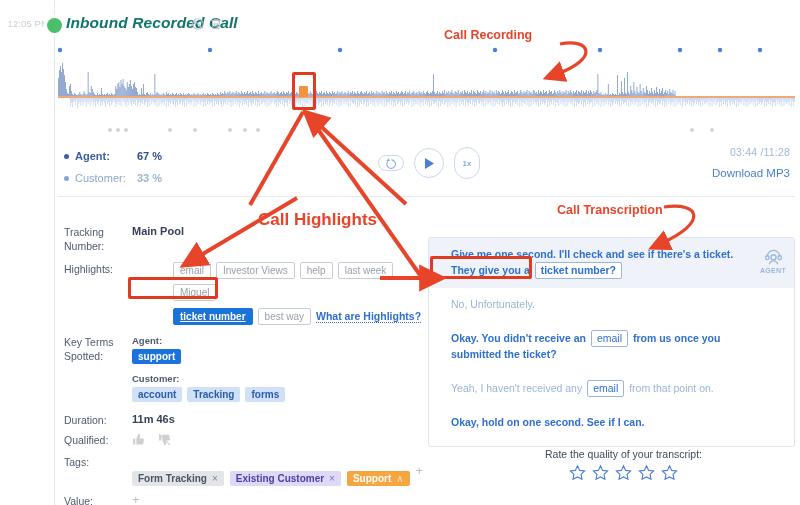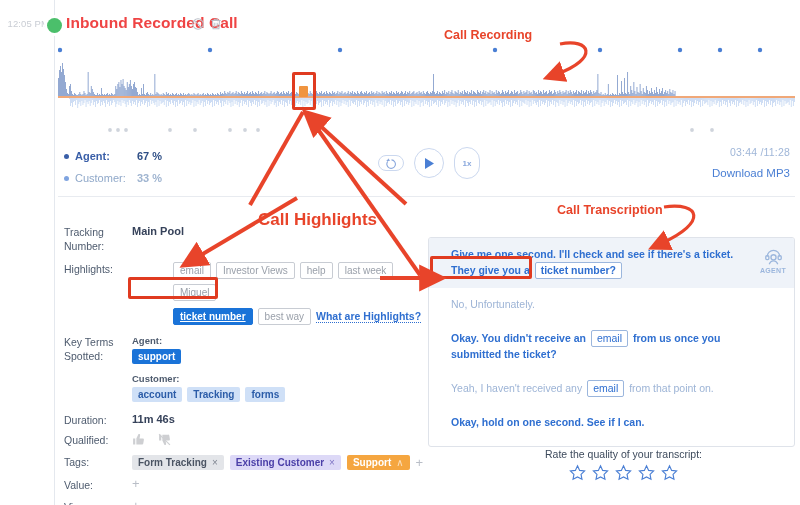--- a/index.html
+++ b/index.html
@@ -25,21 +25,21 @@
   }
   .gutter-dot{
     position:absolute; left:47px; top:18px; width:15px; height:15px;
     border-radius:50%; background:#4bbf6b;
     box-shadow:0 0 0 3px #ffffff;
   }
 
   
   .call-title{
     position:absolute; left:66px; top:14px;
-    font-size:15.5px; font-weight:700; color:#ef4444; letter-spacing:.1px;
+    font-size:15.5px; font-weight:700; color:#0f766e; letter-spacing:.1px;font-style:italic;
   }
   .hdr-icons{ position:absolute; left:191px; top:17px; display:flex; gap:4px; }
   .hdr-icons svg{ display:block; }
 
   
   .wave-wrap{
     position:absolute; left:58px; top:44px; width:737px; height:92px;
   }
   .wave-baseline{
     position:absolute; left:0; top:52px; width:100%; height:1.5px;
@@ -131,21 +131,21 @@
   .kt{
     display:inline-block; padding:2px 6px; border-radius:2px;
     font-size:10px; font-weight:700; margin-right:5px;
   }
   .kt.agent{ background:#1a73d8; color:#fff; }
   .kt.cust{ background:#cfe0f7; color:#2b5ca8; }
 
   .tag{
     display:inline-flex; align-items:center; gap:5px;
     padding:2px 6px; border-radius:2px;
-    font-size:10px; font-weight:700; margin-right:6px;
+    font-size:10px; font-weight:700; margin-right:6px;margin-top:16px;
   }
   .tag.grey{ background:#e3e5e9; color:#4b5463; }
   .tag.purple{ background:#ddd9f7; color:#4b3fa8; }
   .tag.orange{ background:#f5a640; color:#ffffff; }
   .tag .x{ font-weight:400; opacity:.65; font-size:10px; }
   .plus{ color:#b9bec7; font-size:13px; line-height:10px; }
 
   .thumb{ display:inline-block; margin-right:10px; opacity:.42; }
 
   

